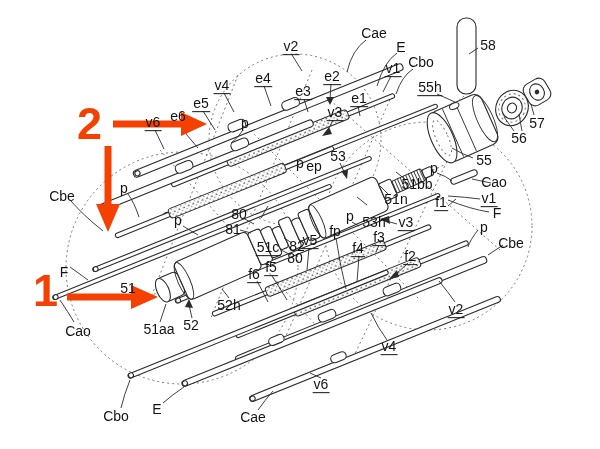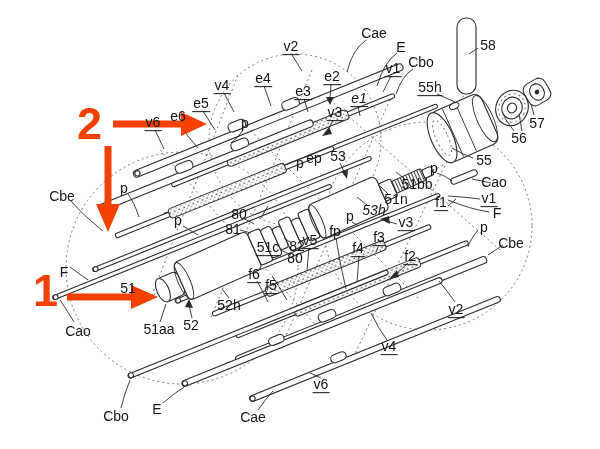--- a/index.html
+++ b/index.html
@@ -252,57 +252,57 @@
 
 <div>
       <span class="lbl ul" style="left: 291px; top: 47px;">v2</span>
       <span class="lbl" style="left: 374px; top: 33px;">Cae</span>
       <span class="lbl" style="left: 401px; top: 47px;">E</span>
       <span class="lbl ul" style="left: 393px; top: 69px;">v1</span>
       <span class="lbl" style="left: 421px; top: 62px;">Cbo</span>
       <span class="lbl ul" style="left: 263px; top: 79px;">e4</span>
       <span class="lbl ul" style="left: 332px; top: 77px;">e2</span>
       <span class="lbl ul" style="left: 303px; top: 92px;">e3</span>
-      <span class="lbl ul" style="left: 359px; top: 99px; font-style: italic;">e1</span>
+      <span class="lbl ul" style="left: 359px; top: 99px;">e1</span>
       <span class="lbl ul" style="left: 222px; top: 86px;">v4</span>
       <span class="lbl ul" style="left: 201px; top: 104px;">e5</span>
       <span class="lbl" style="left: 178px; top: 116px;">e6</span>
       <span class="lbl ul" style="left: 153px; top: 123px;">v6</span>
       <span class="lbl ul" style="left: 335px; top: 113px;">v3</span>
       <span class="lbl ul" style="left: 430px; top: 88px;">55h</span>
       <span class="lbl" style="left: 488px; top: 45px;">58</span>
       <span class="lbl" style="left: 537px; top: 123px;">57</span>
       <span class="lbl" style="left: 519px; top: 138px;">56</span>
       <span class="lbl" style="left: 245px; top: 123px;">p</span>
       <span class="lbl" style="left: 124px; top: 188px;">p</span>
       <span class="lbl" style="left: 62px; top: 196px;">Cbe</span>
       <span class="lbl" style="left: 178px; top: 220px;">p</span>
       <span class="lbl" style="left: 64px; top: 272px;">F</span>
       <span class="lbl" style="left: 300px; top: 163px;">p</span>
-      <span class="lbl" style="left: 314px; top: 158px;">ep</span>
+      <span class="lbl" style="left: 314px; top: 166px;">ep</span>
       <span class="lbl" style="left: 338px; top: 156px;">53</span>
       <span class="lbl" style="left: 417px; top: 184px;">51bb</span>
       <span class="lbl" style="left: 396px; top: 199px;">51n</span>
-      <span class="lbl" style="left: 374px; top: 210px; font-style: italic;">53h</span>
+      <span class="lbl" style="left: 374px; top: 222px;">53h</span>
       <span class="lbl" style="left: 434px; top: 168px;">p</span>
       <span class="lbl" style="left: 484px; top: 160px;">55</span>
       <span class="lbl" style="left: 494px; top: 182px;">Cao</span>
       <span class="lbl ul" style="left: 489px; top: 199px;">v1</span>
       <span class="lbl" style="left: 497px; top: 213px;">F</span>
       <span class="lbl ul" style="left: 441px; top: 203px;">f1</span>
       <span class="lbl" style="left: 350px; top: 216px;">p</span>
       <span class="lbl ul" style="left: 406px; top: 223px;">v3</span>
       <span class="lbl" style="left: 335px; top: 231px;">fp</span>
       <span class="lbl ul" style="left: 268px; top: 200px; margin-top: 48px;">51c</span>
       <span class="lbl" style="left: 239px; top: 214px;">80</span>
       <span class="lbl" style="left: 233px; top: 229px;">81</span>
       <span class="lbl" style="left: 297px; top: 246px;">82</span>
       <span class="lbl ul" style="left: 310px; top: 241px;">v5</span>
       <span class="lbl" style="left: 295px; top: 258px;">80</span>
-      <span class="lbl ul" style="left: 271px; top: 286px; text-align: right;">f5</span>
+      <span class="lbl ul" style="left: 271px; top: 268px; text-align: right;">f5</span>
       <span class="lbl ul" style="left: 254px; top: 275px;">f6</span>
       <span class="lbl ul" style="left: 379px; top: 238px;">f3</span>
       <span class="lbl ul" style="left: 358px; top: 249px;">f4</span>
       <span class="lbl ul" style="left: 410px; top: 257px;">f2</span>
       <span class="lbl" style="left: 484px; top: 227px;">p</span>
       <span class="lbl" style="left: 511px; top: 243px;">Cbe</span>
       <span class="lbl" style="left: 128px; top: 288px;">51</span>
       <span class="lbl" style="left: 78px; top: 331px;">Cao</span>
       <span class="lbl" style="left: 159px; top: 329px;">51aa</span>
       <span class="lbl" style="left: 191px; top: 325px;">52</span>

